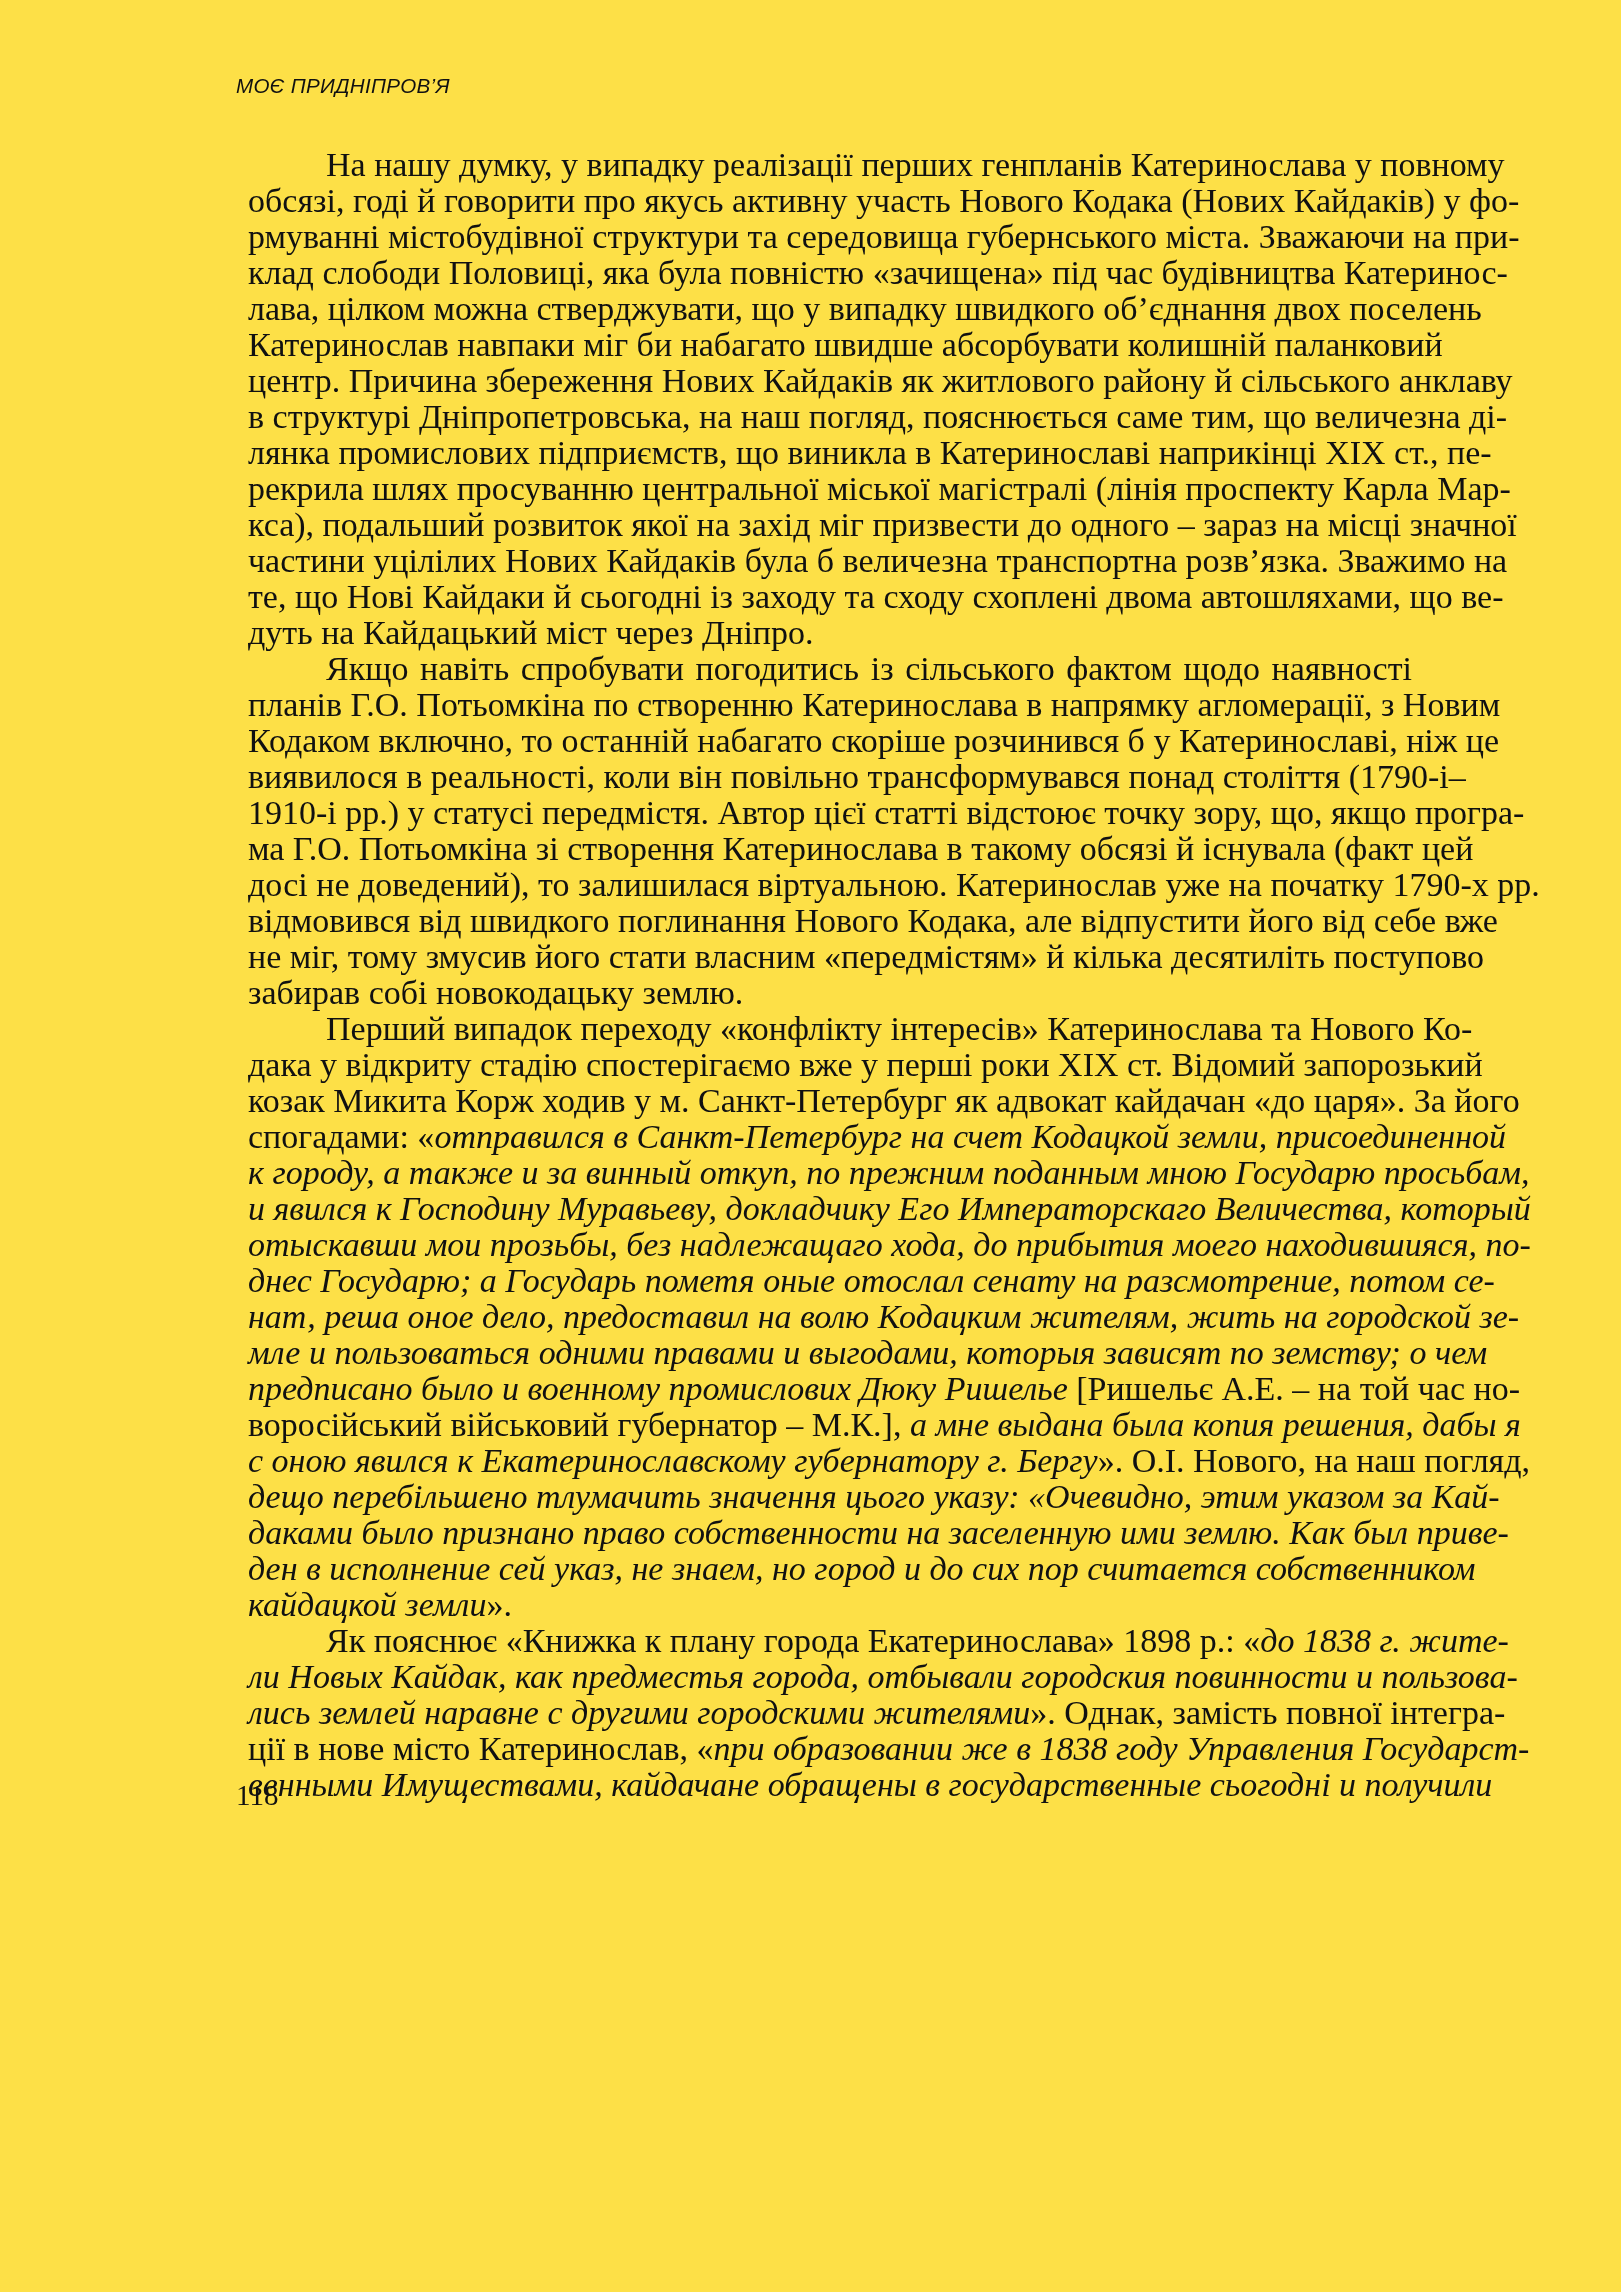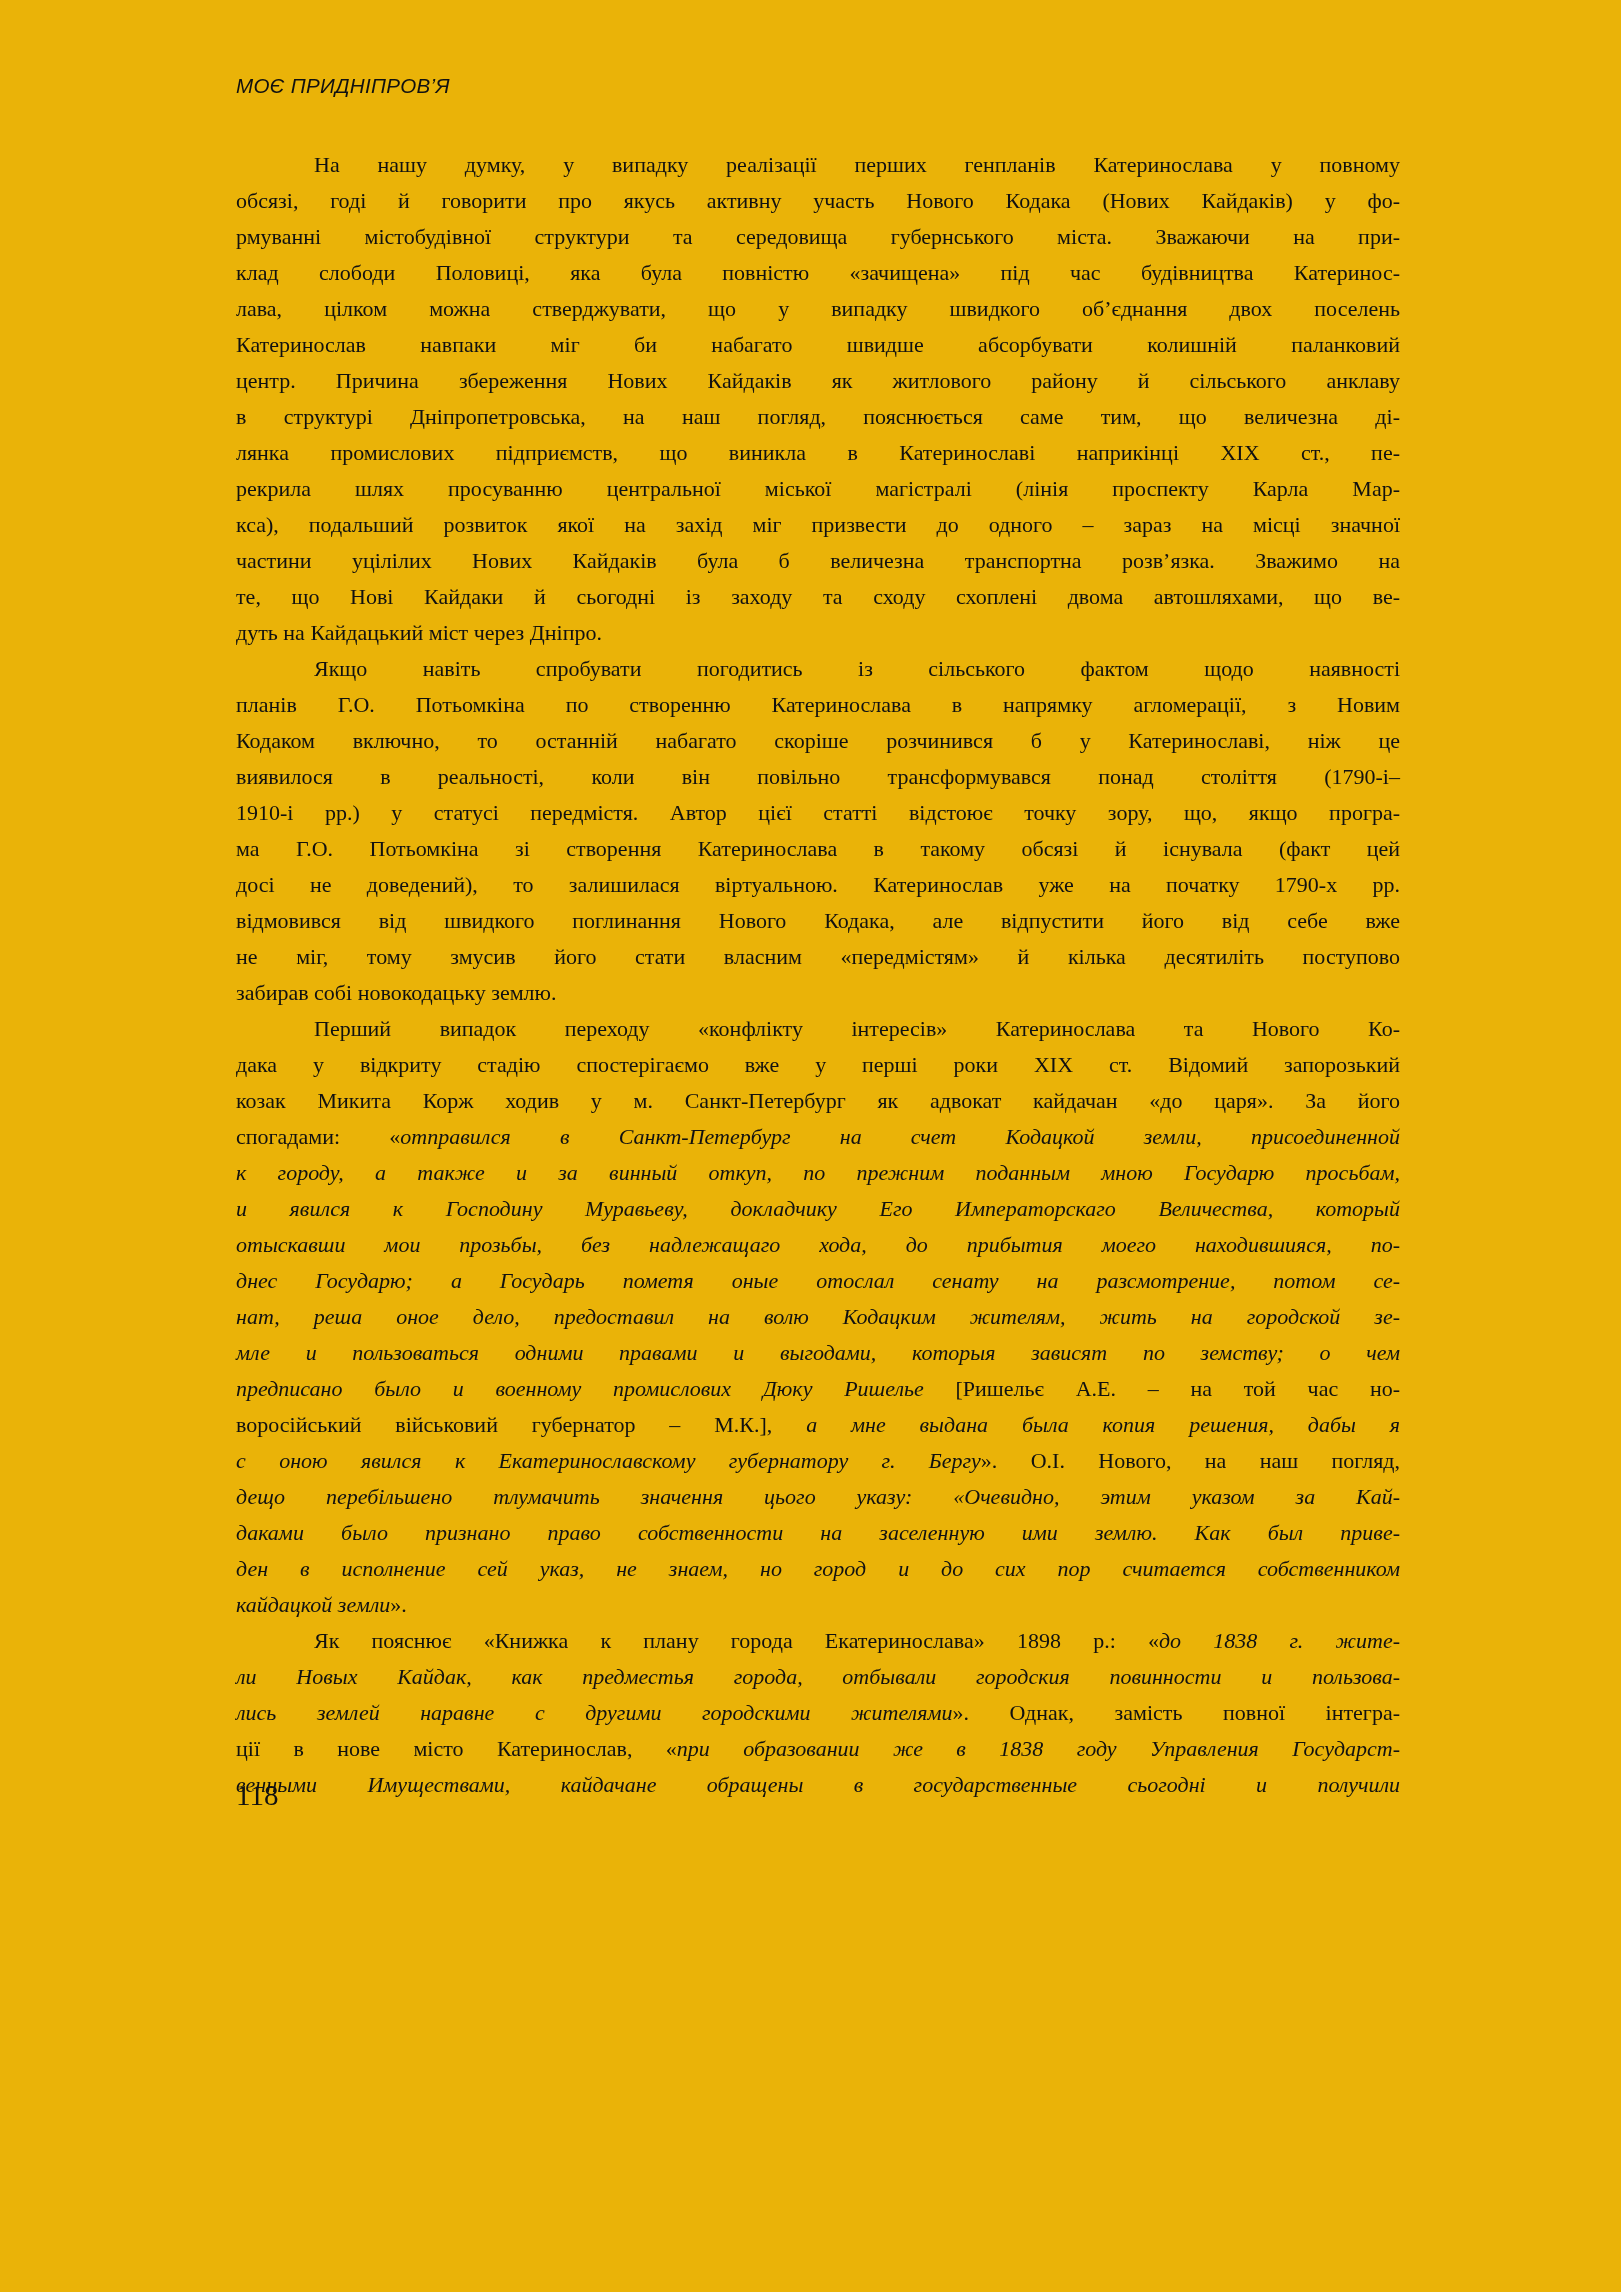--- a/index.html
+++ b/index.html
@@ -1,25 +1,25 @@
 <!DOCTYPE html>
 <html><head>
 <meta charset="utf-8">
 <style>
   html, body { margin: 0; padding: 0; background: #ffffff; }
   body { width: 1621px; height: 2293px; position: relative; overflow: hidden; }
-  .page { position: absolute; left: 0; top: 0; width: 1621px; height: 2293px; background: #eab308; }
+  .page { position: absolute; left: 0; top: 0; width: 1621px; height: 2293px; background: #fde047; }
   .running-head {
     position: absolute; left: 236px; top: 74px;
     font-family: "Liberation Sans", sans-serif; font-style: italic; font-weight: normal;
     font-size: 20.6px; letter-spacing: 0.3px; color: #111;
   }
   .body-text {
-    position: absolute; left: 236px; top: 147px; width: 1164px;
-    font-family: "Liberation Serif", serif; font-size: 22px; color: #111;
+    position: absolute; left: 248px; top: 147px; width: 1164px;
+    font-family: "Liberation Serif", serif; font-size: 34px; color: #111;
   }
   .line {
     display: block; height: 36px; line-height: 36px; white-space: nowrap;
     text-align: justify; text-align-last: justify; overflow: visible;
   }
   .line.last { text-align-last: left; }
   .line.indent { padding-left: 78px; }
   .line i { font-style: italic; }
   .page-number {
     position: absolute; left: 236px; top: 1779px;

